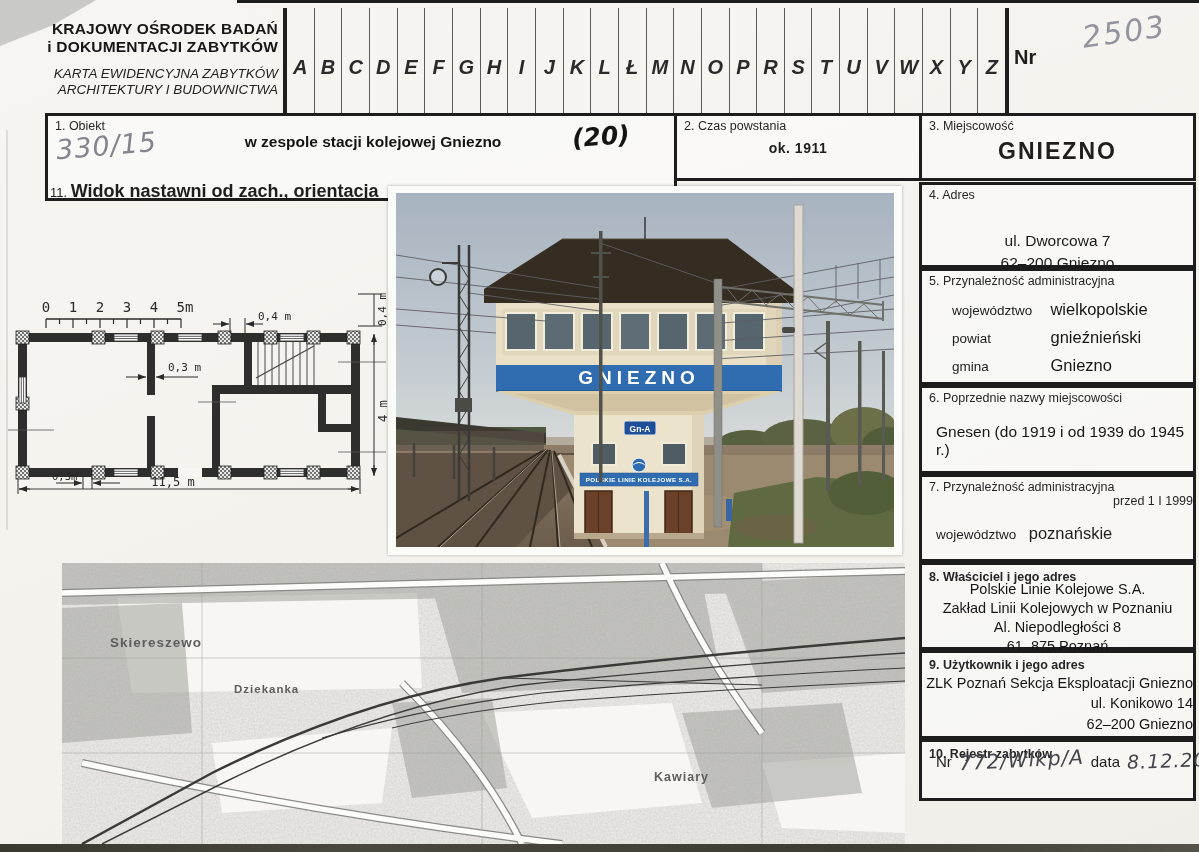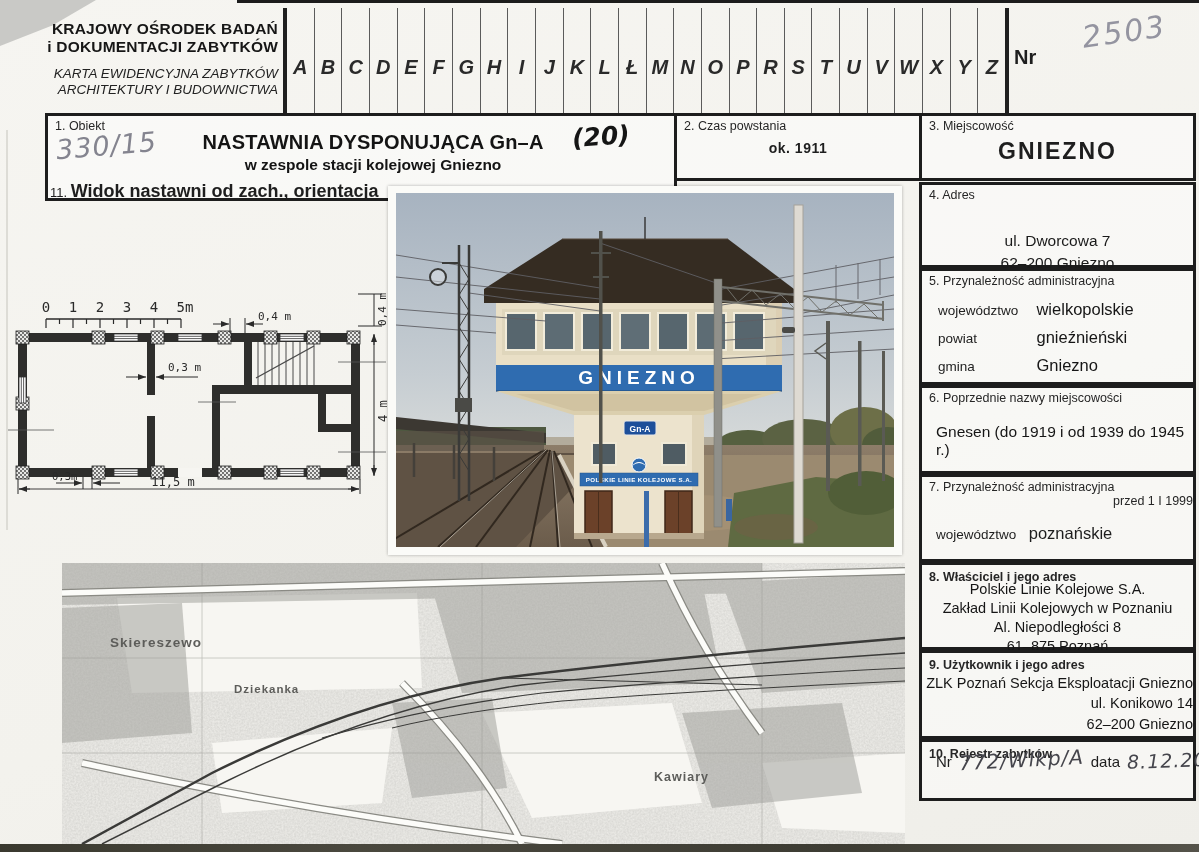--- a/index.html
+++ b/index.html
@@ -60,21 +60,21 @@
   .box4 { top:182px; height:86px; }
   .box5 { top:268px; height:117px; }
   .box6 { top:385px; height:89px; }
   .box7 { top:474px; height:88px; }
   .box8 { top:562px; height:88px; }
   .box9 { top:650px; height:89px; }
   .box10 { top:739px; height:62px; }
 
   .addr-lines { text-align:center; font-size:15.5px; line-height:1.45; margin-top:28px; color:#1a1a1a; }
   .kv-rows { margin-top:8px; }
-  .kv-row { padding-left:16px; line-height:27px; white-space:nowrap; }
+  .kv-row { padding-left:30px; line-height:27px; white-space:nowrap; }
   .kv-key { display:inline-block; width:94px; font-size:13.5px; color:#222; }
   .kv-val { font-size:16.5px; color:#161616; }
   .prev-name { font-size:15.5px; padding-left:14px; margin-top:18px; color:#161616; }
   .b7-row { padding-left:14px; margin-top:14px; white-space:nowrap; }
   .b7-key { font-size:13.5px; margin-right:8px; }
   .b7-val { font-size:16.5px; }
   .owner-lines { text-align:center; font-size:14.5px; line-height:1.32; margin-top:1px; white-space:nowrap; color:#161616; }
   .user-lines { text-align:center; font-size:14.5px; line-height:1.4; margin-top:4px; white-space:nowrap; color:#161616; }
   .box8 .slabel, .box9 .slabel, .box10 .slabel { position:absolute; top:2px; left:0;font-weight:bold; }
   .box8 .owner-lines { margin-top:15px; }
@@ -143,21 +143,20 @@
       <div class="alpha-cell">Y</div>
       <div class="alpha-cell">Z</div>
     </div>
   <div class="nr-label">Nr</div>
   <div class="hw hw-cardnum">2503</div>
 
   <div class="fbox box1">
     <div class="slabel">1. Obiekt</div>
     <div class="hw hw-inv">330/15</div>
     <div class="box1-title-wrap">
-      <div class="obj-title">NASTAWNIA DYSPONUJĄCA Gn–A</div>
       <div class="obj-sub">w zespole stacji kolejowej Gniezno</div>
     </div>
     <div class="hw hw-anno">(20)</div>
   </div>
 
   <div class="fbox box2">
     <div class="slabel">2. Czas powstania</div>
     <div class="val-czas">ok. 1911</div>
   </div>
 

